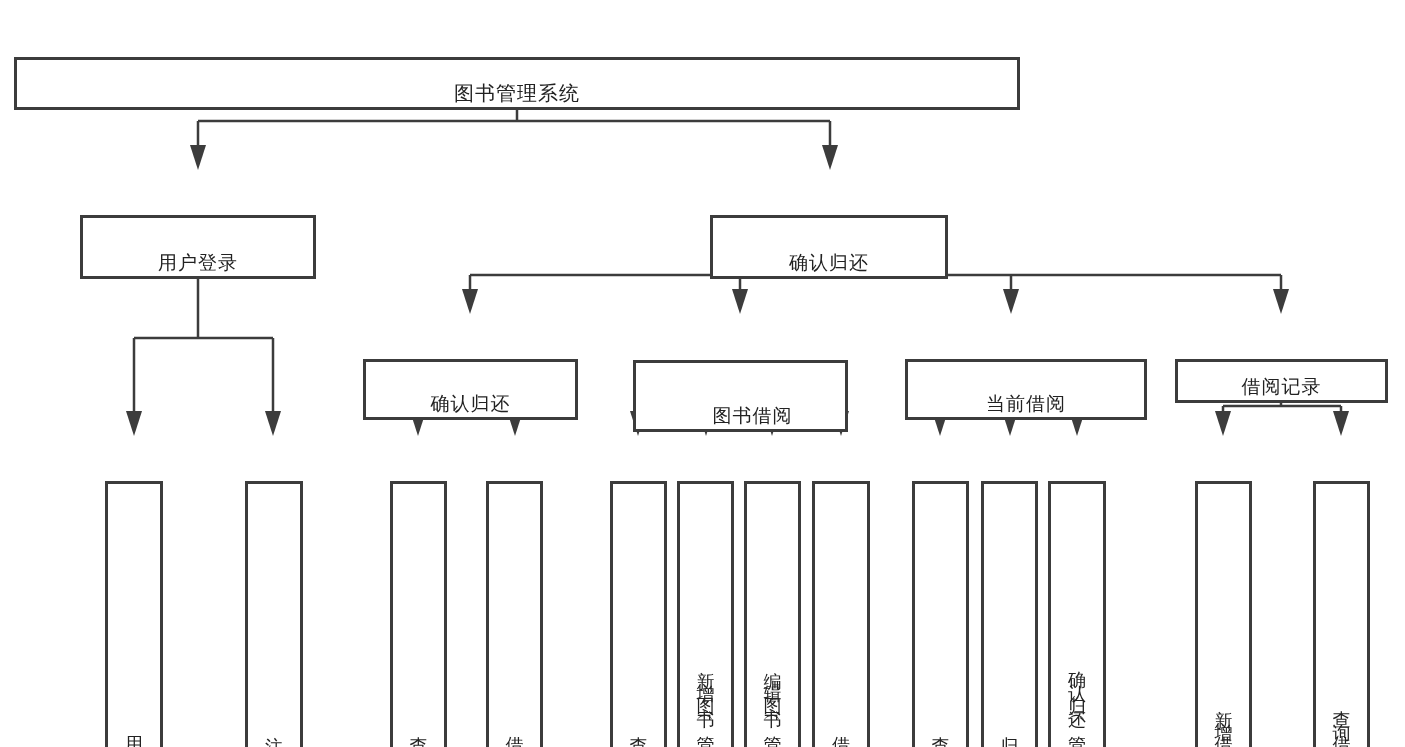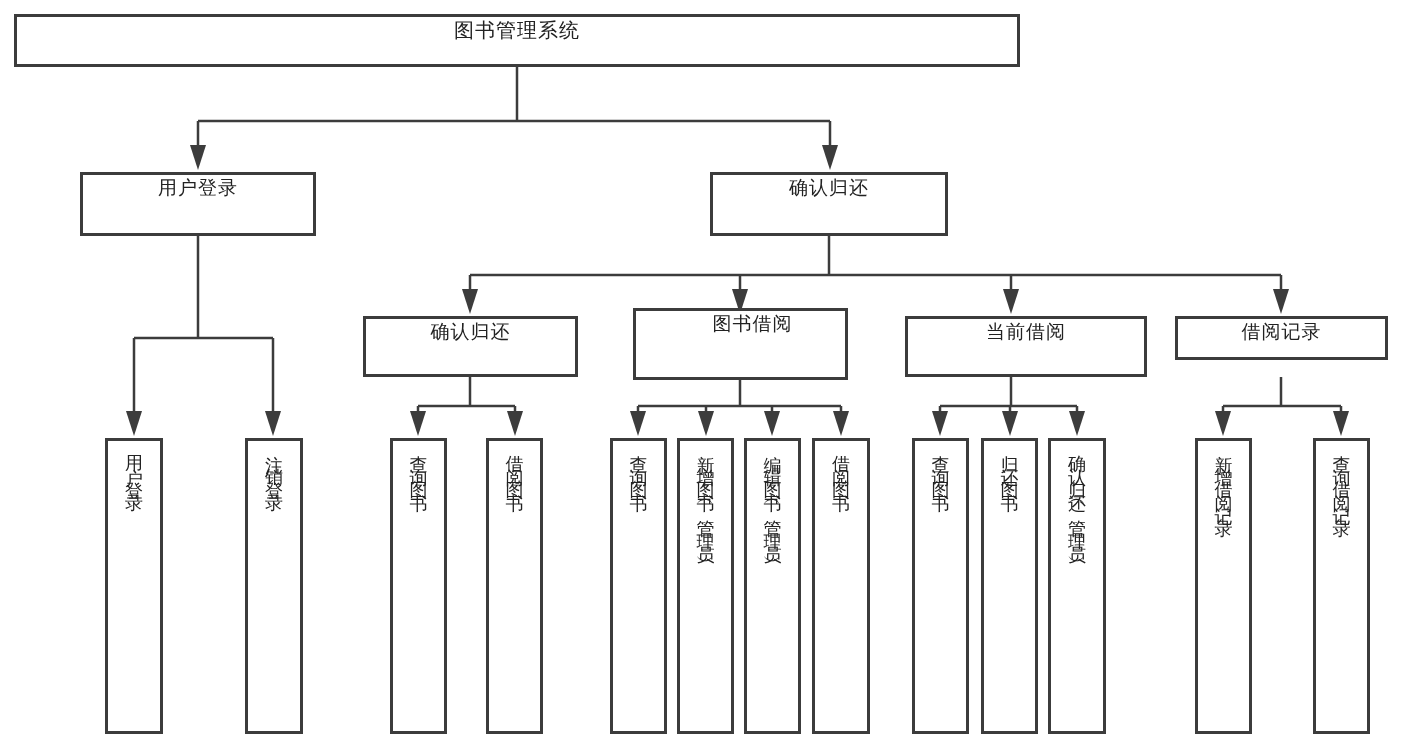--- a/index.html
+++ b/index.html
@@ -14,23 +14,24 @@
   #stage { position: absolute; left: 0; top: 0; width: 1405px; height: 747px; }
   svg.wires { position: absolute; left: 0; top: 0; pointer-events: none; }
   svg.wires path { stroke: #3c3c3c; stroke-width: 2.5; fill: none; }
   svg.wires polygon { fill: #3c3c3c; stroke: none; }
   .node {
     position: absolute;
     box-sizing: border-box;
     border: 3px solid #3c3c3c;
     background: #ffffff;
     display: flex;
-    align-items: flex-start;
+    align-items: flex-end;
     justify-content: center;
     text-align: center;
+    margin-top: 43px;
   }
   .node .hlabel {
     font-size: 19px;
     letter-spacing: 1px;
     color: #222222;
     white-space: nowrap;
   }
   .node.root .hlabel { font-size: 20px; }
   .node.leaf .vlabel {
     writing-mode: vertical-rl;
@@ -106,21 +107,21 @@
   <div class="node" style="left:80px; top:172px; width:236px; height:64px;">
     <span class="hlabel">用户登录</span>
   </div>
   <div class="node" style="left:710px; top:172px; width:238px; height:64px;">
     <span class="hlabel">确认归还</span>
   </div>
 
   <div class="node" style="left:363px; top:316px; width:215px; height:61px;">
     <span class="hlabel">确认归还</span>
   </div>
-  <div class="node" style="left:633px; top:308px; width:215px; height:72px;padding-left:24px;">
+  <div class="node" style="left:633px; top:317px; width:215px; height:72px;padding-left:24px;">
     <span class="hlabel">图书借阅</span>
   </div>
   <div class="node" style="left:905px; top:316px; width:242px; height:61px;">
     <span class="hlabel">当前借阅</span>
   </div>
   <div class="node" style="left:1175px; top:316px; width:213px; height:44px;">
     <span class="hlabel">借阅记录</span>
   </div>
 
   <div class="node leaf" style="left:105px; top:438px; width:58px; height:296px;">

